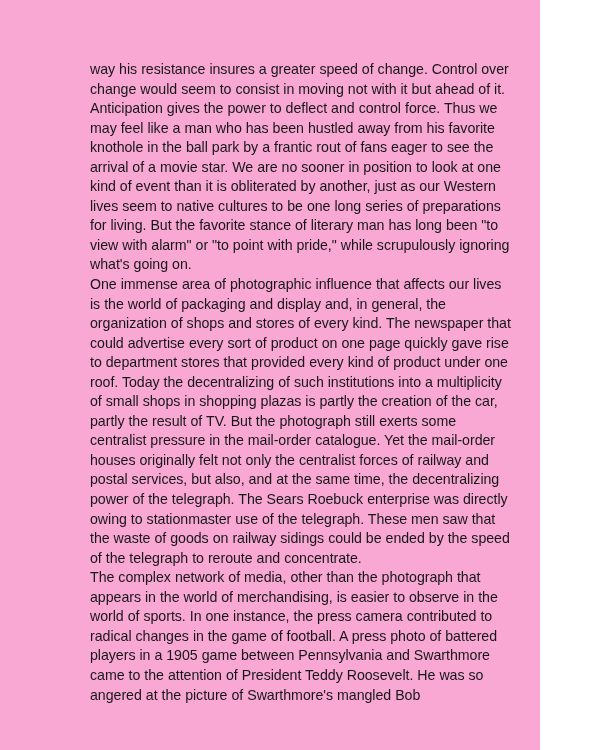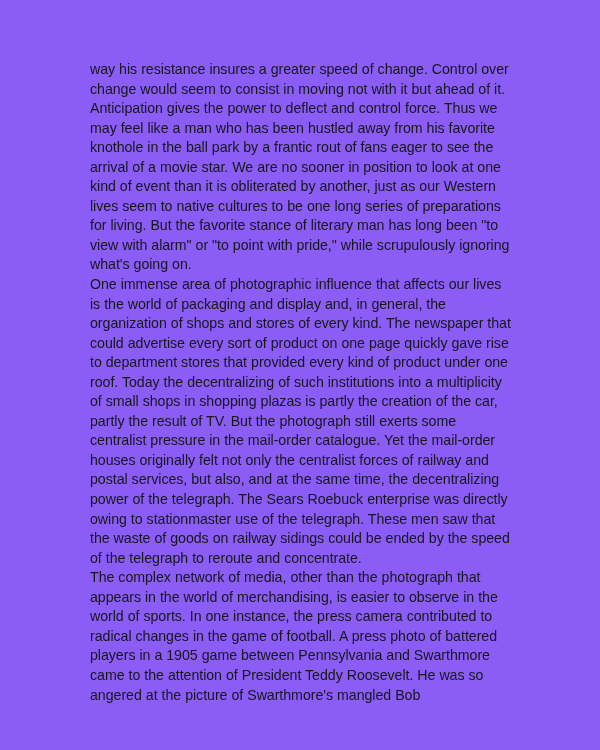--- a/index.html
+++ b/index.html
@@ -9,23 +9,23 @@
   body {
     width: 600px;
     height: 750px;
     background: #ffffff;
     font-family: "Liberation Sans", sans-serif;
     overflow: hidden;
   }
 
   .page {
     position: relative;
-    width: 600px;
+    width: 540px;
     height: 750px;
-    background: #8b5cf6;
+    background: #f9a8d4;
     box-sizing: border-box;
   }
 
   .text-column {
     position: absolute;
     left: 90px;
     top: 60px;
     width: 424px;
   }
 

